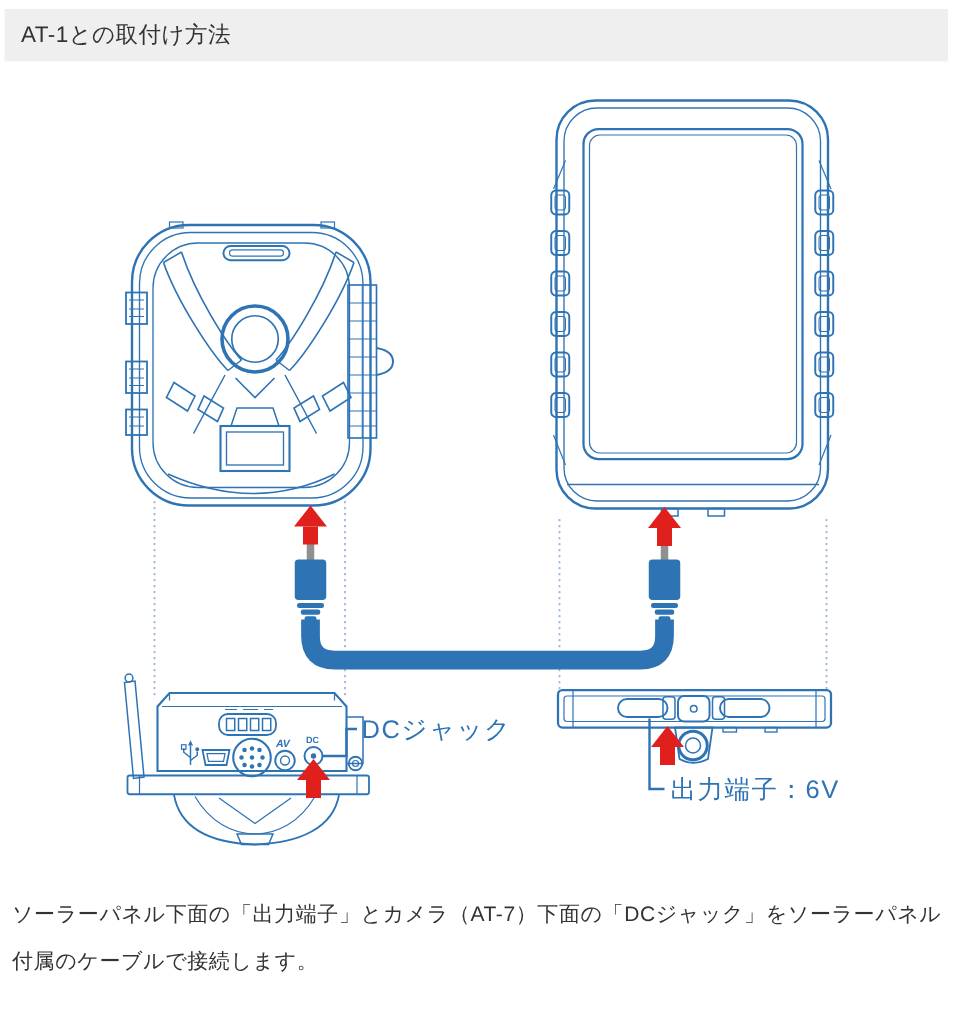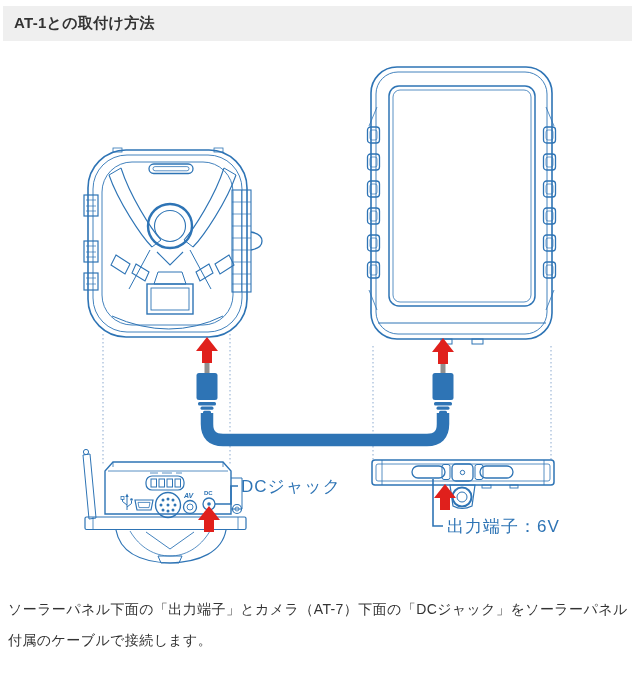--- a/index.html
+++ b/index.html
@@ -13,21 +13,21 @@
   *{margin:0;padding:0;box-sizing:border-box;}
   html,body{width:640px;height:674px;background:#ffffff;overflow:hidden;
     font-family:"Liberation Sans","DejaVu Sans",sans-serif;}
   .page{position:relative;width:640px;height:674px;background:#fff;}
   .title-bar{
     position:absolute;left:3px;top:6px;right:8px;height:35px;
     background:var(--header-bg);display:flex;align-items:center;
     padding-left:11px;
   }
   .title-bar h1{
-    font-size:15px;font-weight:bold;color:var(--text);letter-spacing:.3px;
+    font-size:15px;font-weight:normal;color:var(--text);letter-spacing:.3px;
   }
   .diagram-wrap{position:absolute;left:0;top:0;width:556px;height:590px;}
   .description{
     position:absolute;left:8px;top:594px;width:624px;
     font-size:14px;line-height:31px;color:var(--text);letter-spacing:.4px;
     word-break:break-all;
   }
   svg text{font-family:"Liberation Sans","DejaVu Sans",sans-serif;}
   .jp-label{fill:var(--blue);font-size:17px;letter-spacing:1px;}
   .tiny-label{fill:var(--blue);font-weight:bold;}

